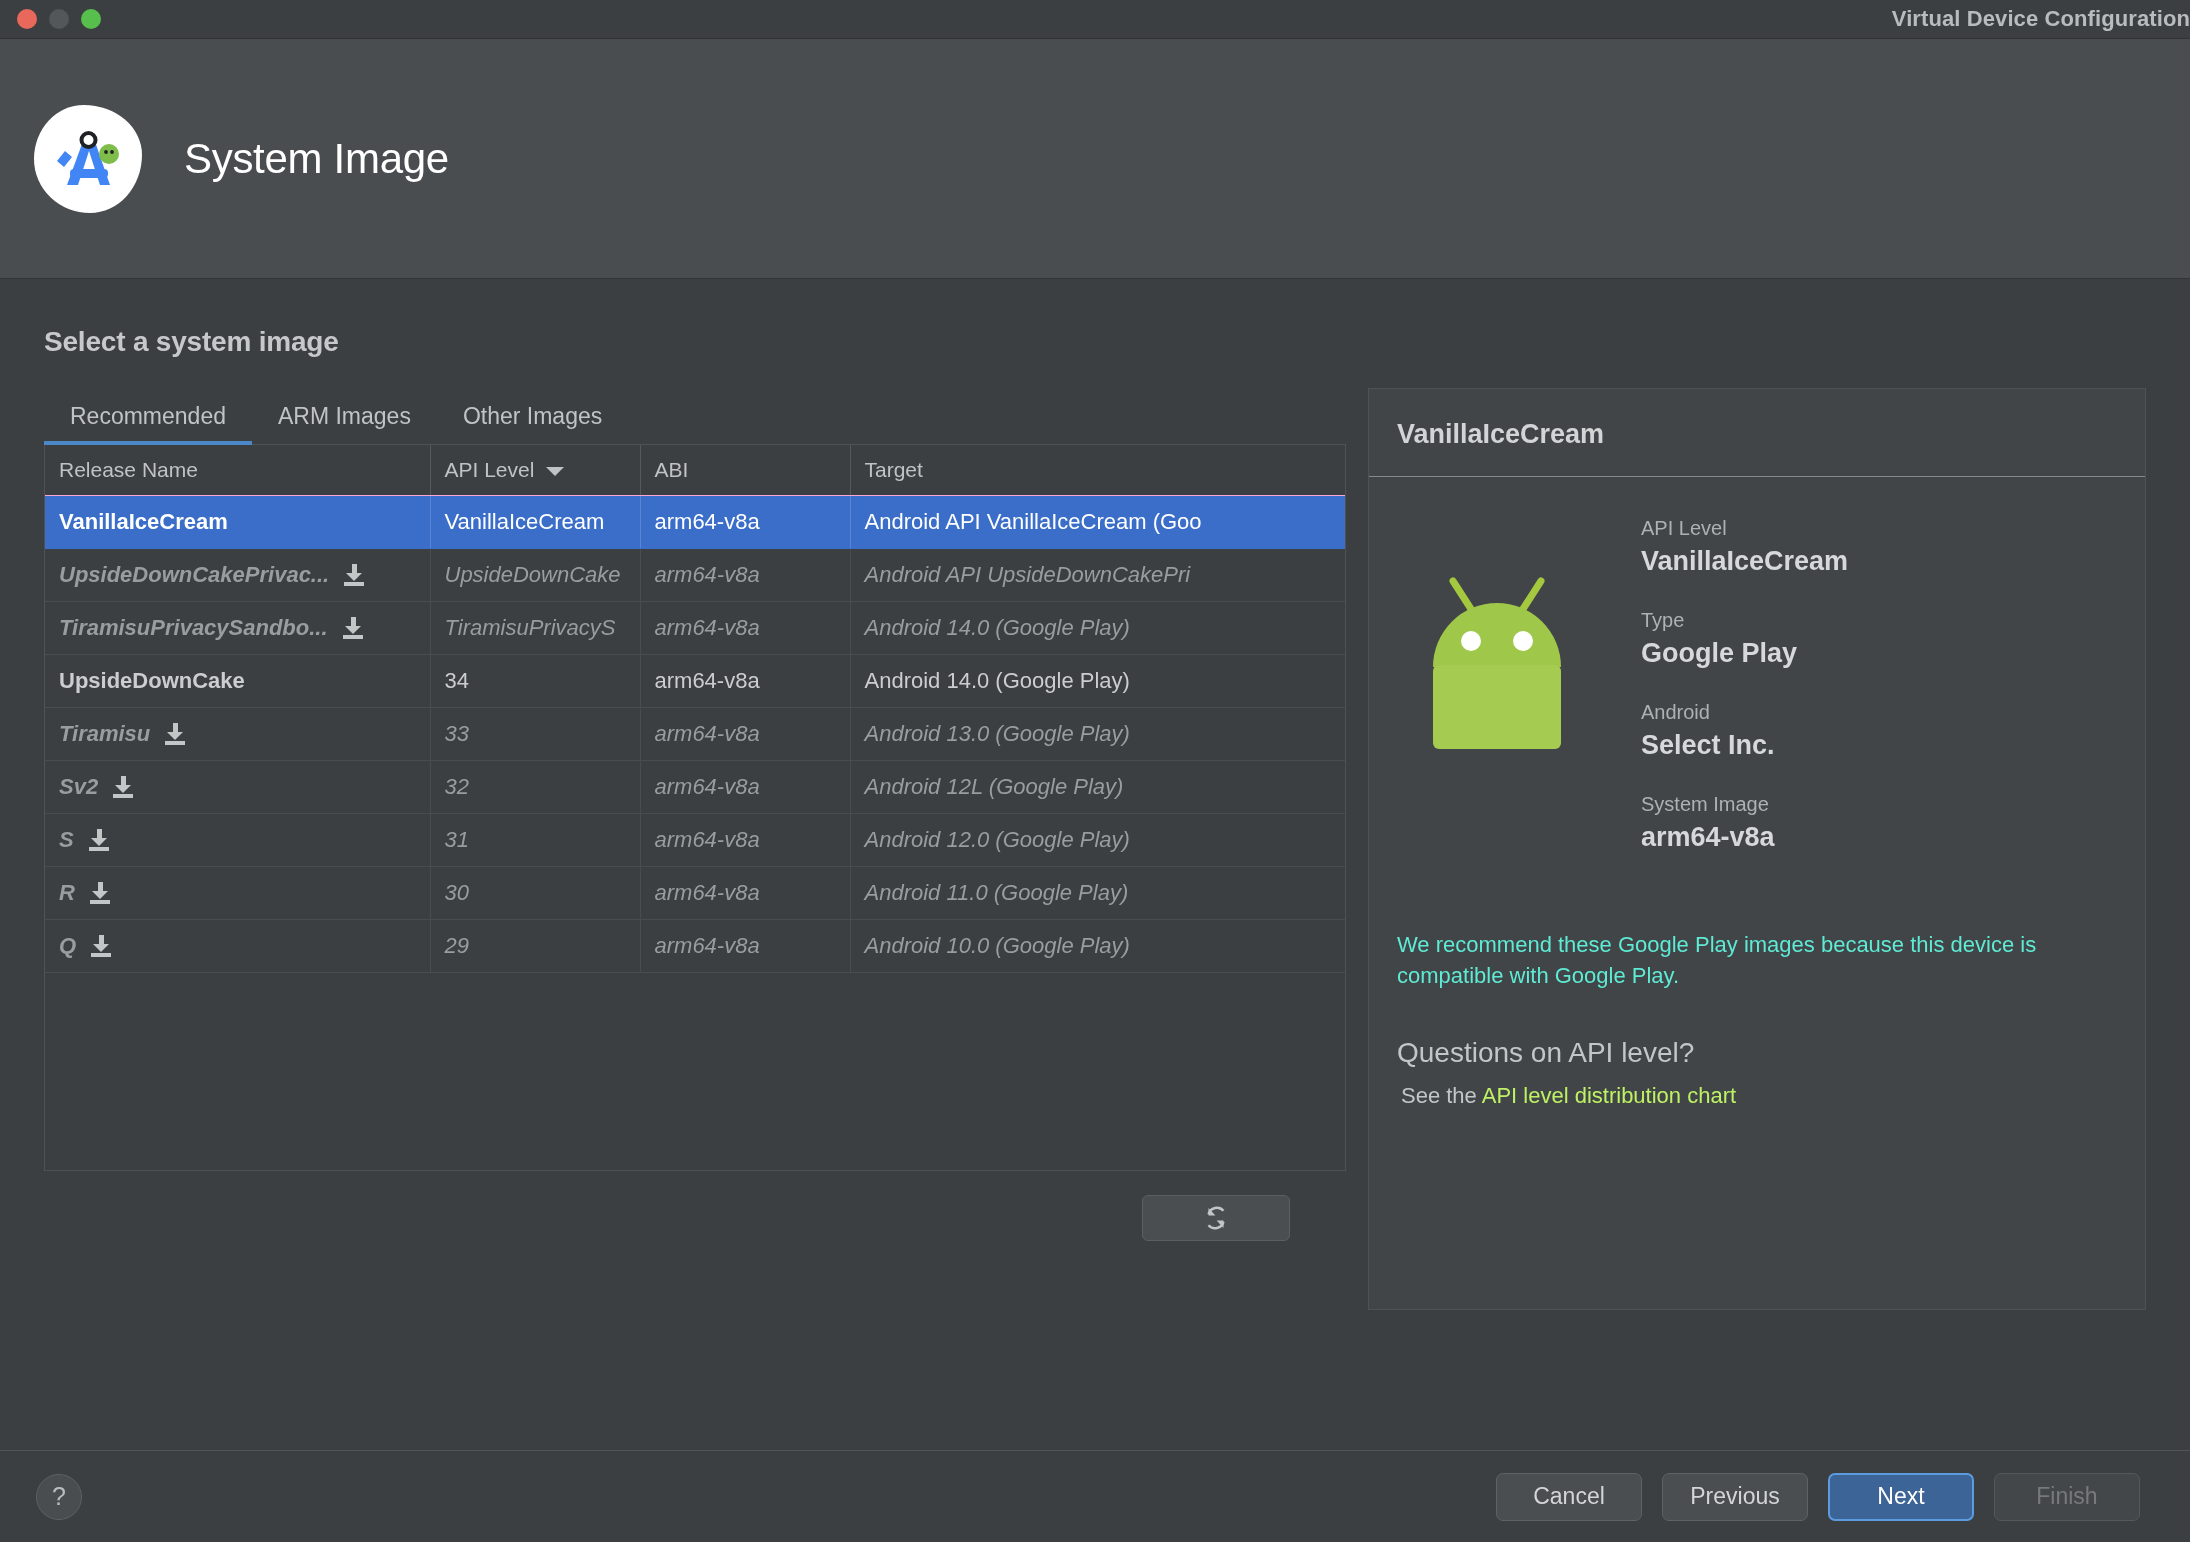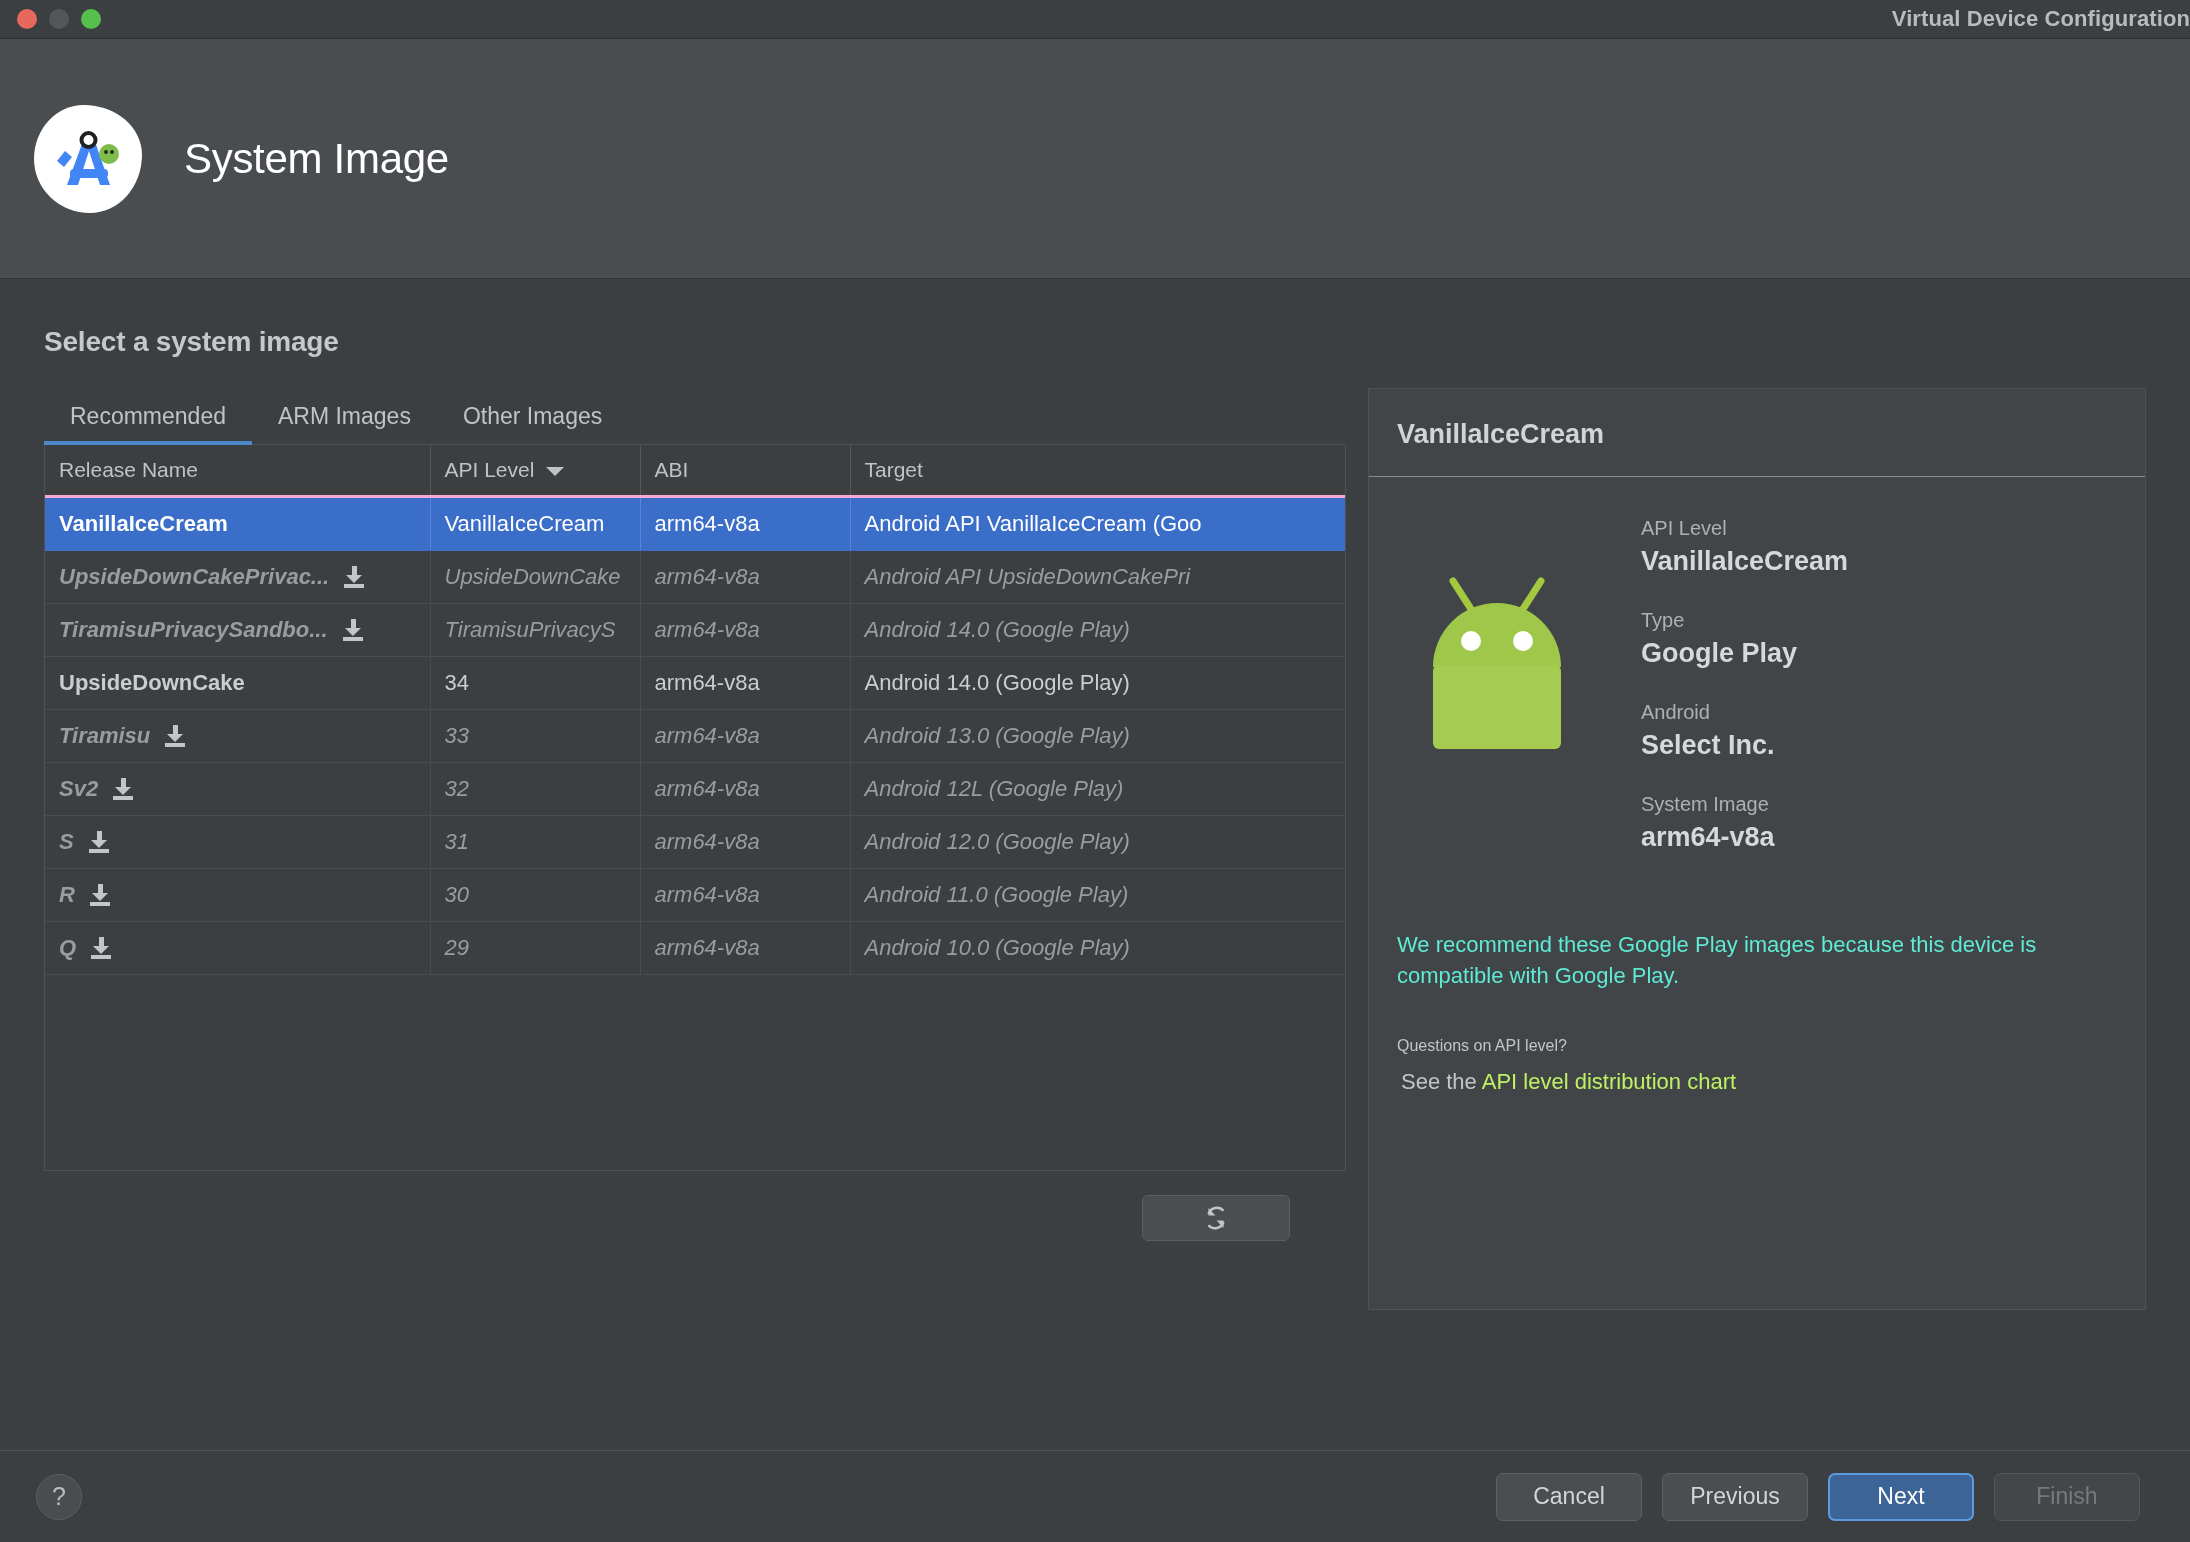--- a/index.html
+++ b/index.html
@@ -140,21 +140,21 @@
   }
   table.imgtable th {
     text-align: left;
     font-size: 21px;
     font-weight: normal;
     color: #c0c3c4;
     background: #3c3f41;
     height: 50px;
     padding: 0 14px;
     border-right: 1px solid #55595b;
-    border-bottom: 3px solid #f9a8d4;
+    border-bottom: 1px solid #f9a8d4;
     white-space: nowrap;
     overflow: hidden;
   }
   table.imgtable th:last-child { border-right: none; }
   table.imgtable td {
     font-size: 22px;
     height: 52px;
     padding: 0 14px;
     border-right: 1px solid #494d4f;
     border-bottom: 1px solid #494d4f;
@@ -286,21 +286,21 @@
     color: #d6d8d9;
   }
   .detail-note {
     font-size: 22px;
     color: #5eead4;
     line-height: 1.42;
     margin-top: 44px;
     padding-right: 24px;
   }
   .detail-q {
-    font-size: 16px;
+    font-size: 28px;
     color: #c3c6c7;
     margin-top: 46px;
   }
   .detail-see {
     font-size: 22px;
     color: #c3c6c7;
     margin-top: 14px;
     padding-left: 4px;
   }
   .link { color: #bef264; }

